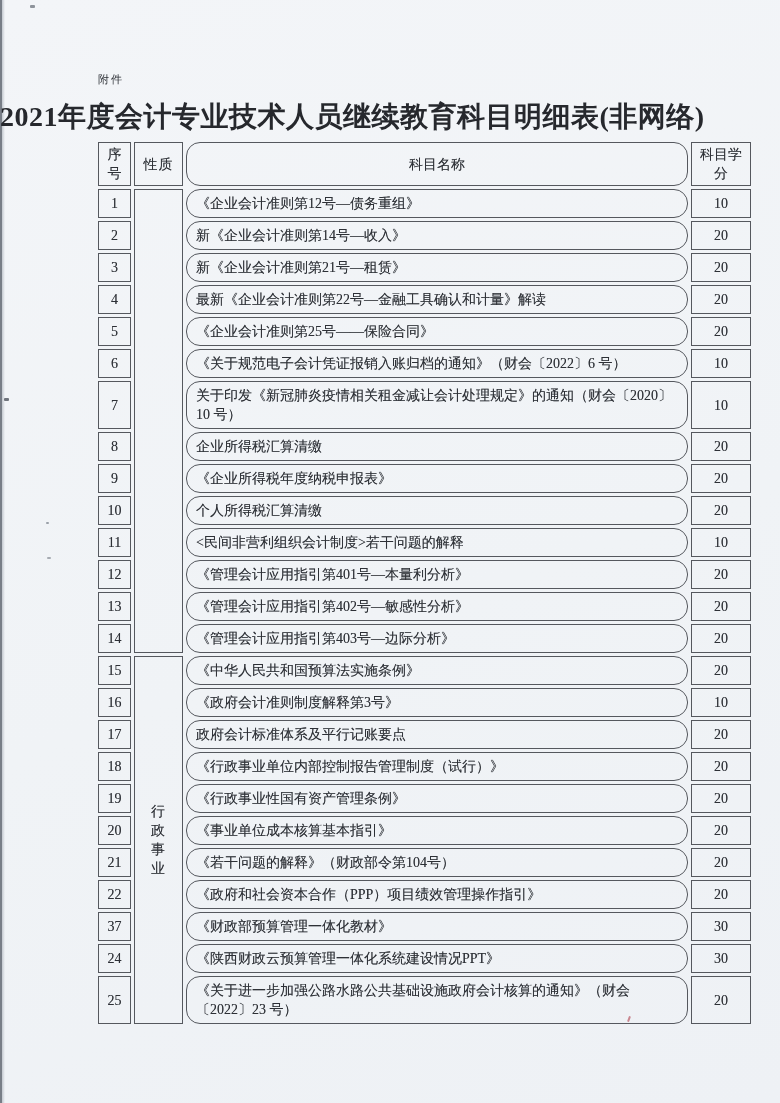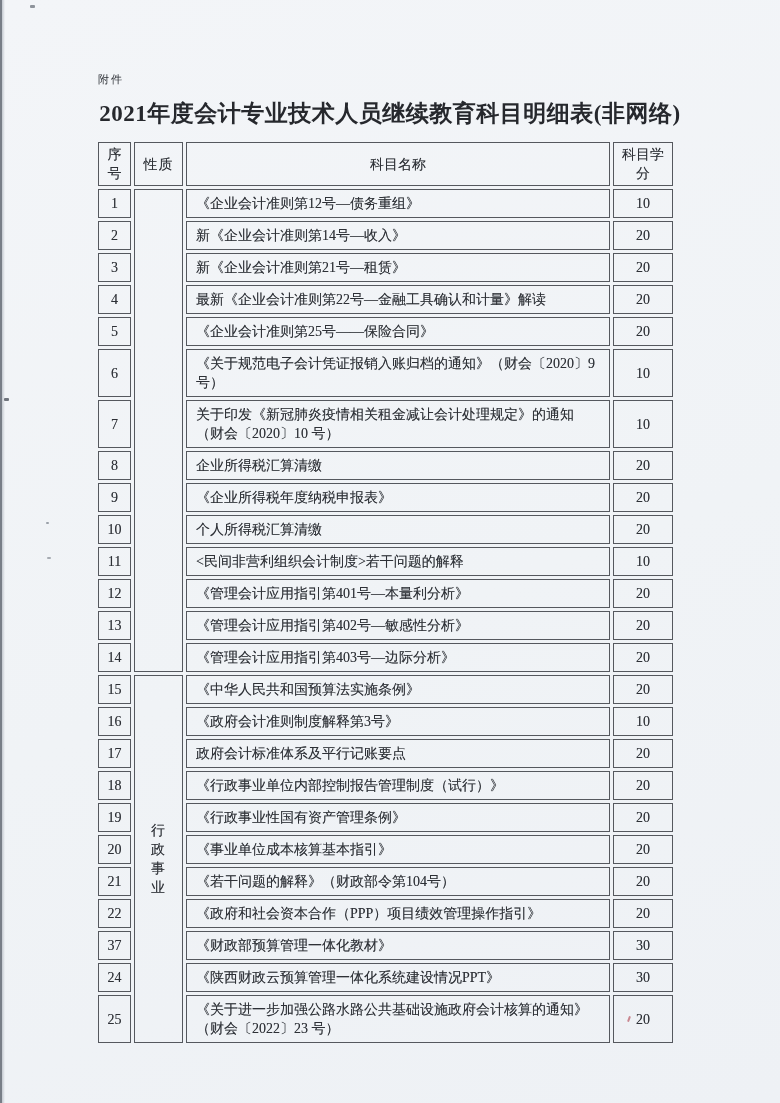--- a/index.html
+++ b/index.html
@@ -22,22 +22,21 @@
   .scan-edge2 {
     position: absolute; left: 2px; top: 0; width: 3px; height: 100%;
     background: linear-gradient(90deg, #c3c8cf, rgba(195,200,207,0));
   }
   .attachment {
     position: absolute; left: 98px; top: 72px;
     font-size: 11px; letter-spacing: 2px;
   }
   .title {
     position: absolute; left: 0; top: 98px; width: 100%;
-    text-align: center;
-    font-size: 23px; font-weight: bold; letter-spacing: 0.5px;
+    font-size: 28px; font-weight: bold; letter-spacing: 0.5px;
     color: #26282d;
   }
   table.subjects {
     position: absolute; left: 95px; top: 139px;
     table-layout: fixed;
     border-collapse: separate;
     border-spacing: 3px;
   }
   .subjects th, .subjects td {
     border: 1px solid #55585e;
@@ -47,21 +46,21 @@
     text-shadow: 0 0 0.6px rgba(45,48,54,0.45);
   }
   .subjects th {
     font-weight: normal;
     text-align: center;
     height: 34px;
     padding: 2px;
   }
   .c-no      { width: 33px;  text-align: center; padding: 4px 2px; margin-left: 48px; }
   .c-nature  { width: 43px;  text-align: center; padding: 4px 16px; letter-spacing: 1px; }
-  .c-subject { width: 424px; text-align: left;   padding: 4px 9px; }
+  .c-subject { width: 502px; text-align: left;   padding: 4px 9px; border-radius: 14px; }
   .c-credits { width: 60px;  text-align: center; padding: 4px 2px; }
   
   .speck { position: absolute; border-radius: 1px; }
   .speck-a { left: 30px;  top: 5px;    width: 5px; height: 3px; background: #8e939b; }
   .speck-b { left: 4px;   top: 398px;  width: 5px; height: 3px; background: #70757d; }
   .speck-c { left: 46px;  top: 522px;  width: 3px; height: 2px; background: #9aa0a8; }
   .speck-d { left: 47px;  top: 557px;  width: 4px; height: 2px; background: #a6abb2; }
   .speck-e { left: 628px; top: 1016px; width: 2px; height: 6px; background: #c98790; transform: rotate(20deg); }
 </style>
 </head>
@@ -111,21 +110,21 @@
   </tr>
 
   <tr>
     <td class="c-no">5</td>
     <td class="c-subject">《企业会计准则第25号——保险合同》</td>
     <td class="c-credits">20</td>
   </tr>
 
   <tr>
     <td class="c-no">6</td>
-    <td class="c-subject">《关于规范电子会计凭证报销入账归档的通知》（财会〔2020〕9 号）</td>
+    <td class="c-subject">《关于规范电子会计凭证报销入账归档的通知》（财会〔2022〕6 号）</td>
     <td class="c-credits">10</td>
   </tr>
 
   <tr>
     <td class="c-no">7</td>
     <td class="c-subject">关于印发《新冠肺炎疫情相关租金减让会计处理规定》的通知（财会〔2020〕10 号）</td>
     <td class="c-credits">10</td>
   </tr>
 
   <tr>

